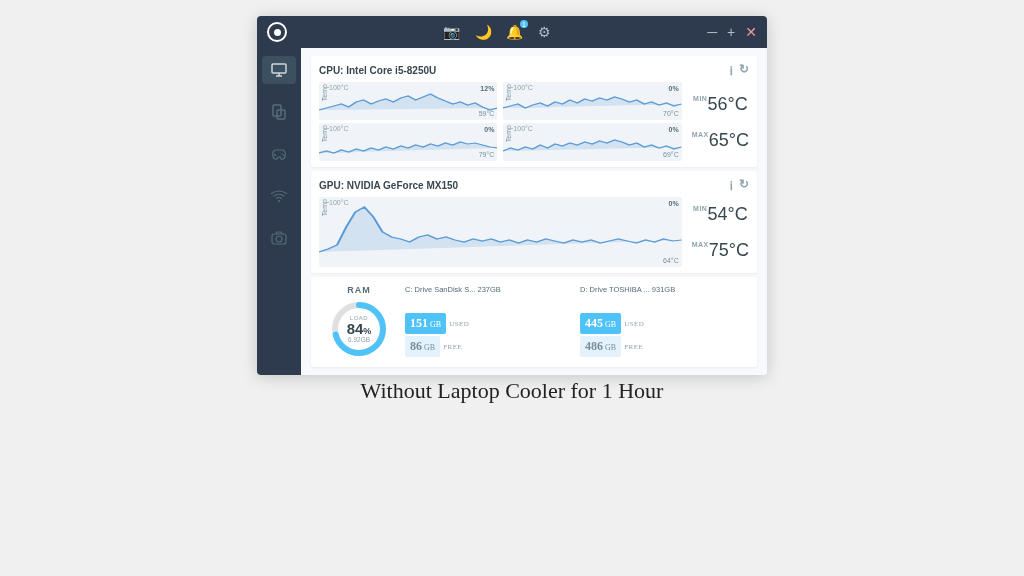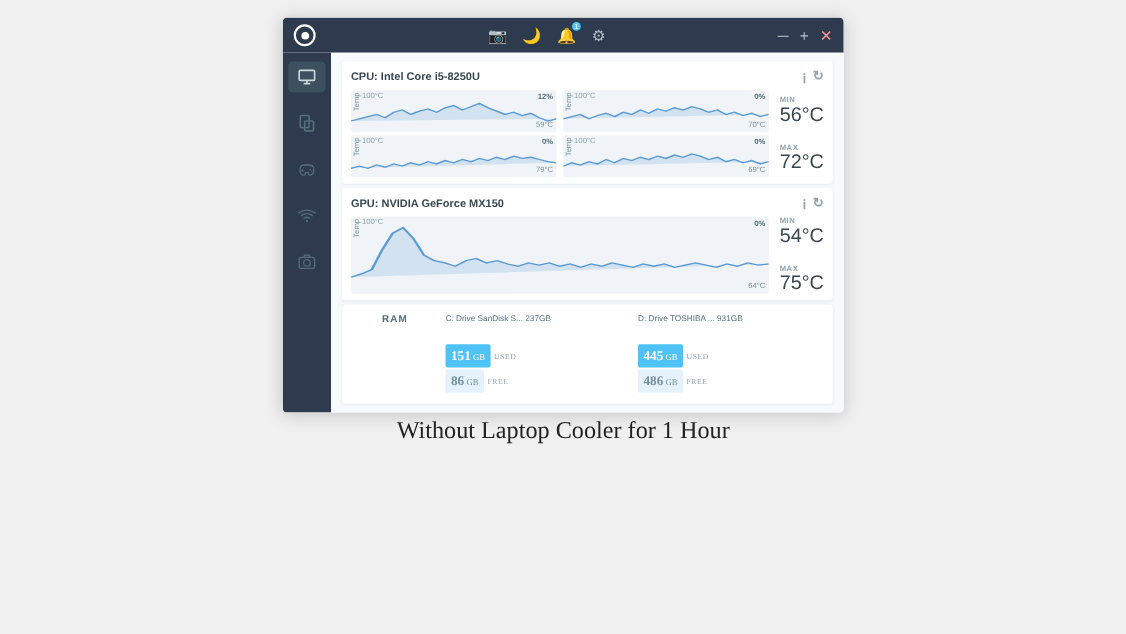--- a/index.html
+++ b/index.html
@@ -205,21 +205,20 @@
     .cpu-temp-col {
       display: flex;
       flex-direction: column;
       justify-content: center;
       gap: 4px;
       margin-left: 4px;
       min-width: 38px;
     }
     .temp-reading {
       display: flex;
-      flex-direction: column;
       justify-content: center;
     }
     .temp-label-small {
       font-size: 7px;
       color: #90a4ae;
       font-weight: 600;
       letter-spacing: 0.5px;
     }
     .temp-value {
       font-size: 18px;
@@ -522,21 +521,21 @@
           </div>
 
           <div class="cpu-temp-col">
             <div class="temp-reading">
               <span class="temp-label-small">MIN</span>
               <span class="temp-value">56°C</span>
             </div>
             <div style="height:10px;"></div>
             <div class="temp-reading">
               <span class="temp-label-small">MAX</span>
-              <span class="temp-value">72°C</span>
+              <span class="temp-value">65°C</span>
             </div>
           </div>
         </div>
       </div>
 
       <div class="gpu-section">
         <div class="section-header">
           <span>GPU: NVIDIA GeForce MX150</span>
           <div class="section-header-icons">
             <span>ℹ</span>
@@ -564,20 +563,33 @@
               <span class="temp-value">75°C</span>
             </div>
           </div>
         </div>
       </div>
 
       <div class="bottom-section">
 
         <div class="ram-col">
           <div class="ram-title">RAM</div>
+          <div class="donut-container">
+            <svg width="60" height="60" viewBox="0 0 60 60">
+              <circle cx="30" cy="30" r="24" fill="none" stroke="#e0e0e0" stroke-width="6"></circle>
+              <circle cx="30" cy="30" r="24" fill="none" stroke="#4fc3f7" stroke-width="6" stroke-dasharray="126.9" stroke-dashoffset="20.3" stroke-linecap="round" transform="rotate(-90 30 30)"></circle>
+            </svg>
+            <div class="donut-center">
+              <div class="donut-load-label">LOAD</div>
+              <div class="donut-percent">
+                <span>84</span><span class="donut-percent-sign">%</span>
+              </div>
+              <div class="donut-sub">6.92GB</div>
+            </div>
+          </div>
         </div>
 
         <div class="storage-col">
           <div class="drives-row">
 
             <div class="drive-col">
               <div class="drive-label">C: Drive SanDisk S... 237GB</div>
               <div class="storage-bar">
                 <div class="storage-bar-used">
                   <span>151</span>

